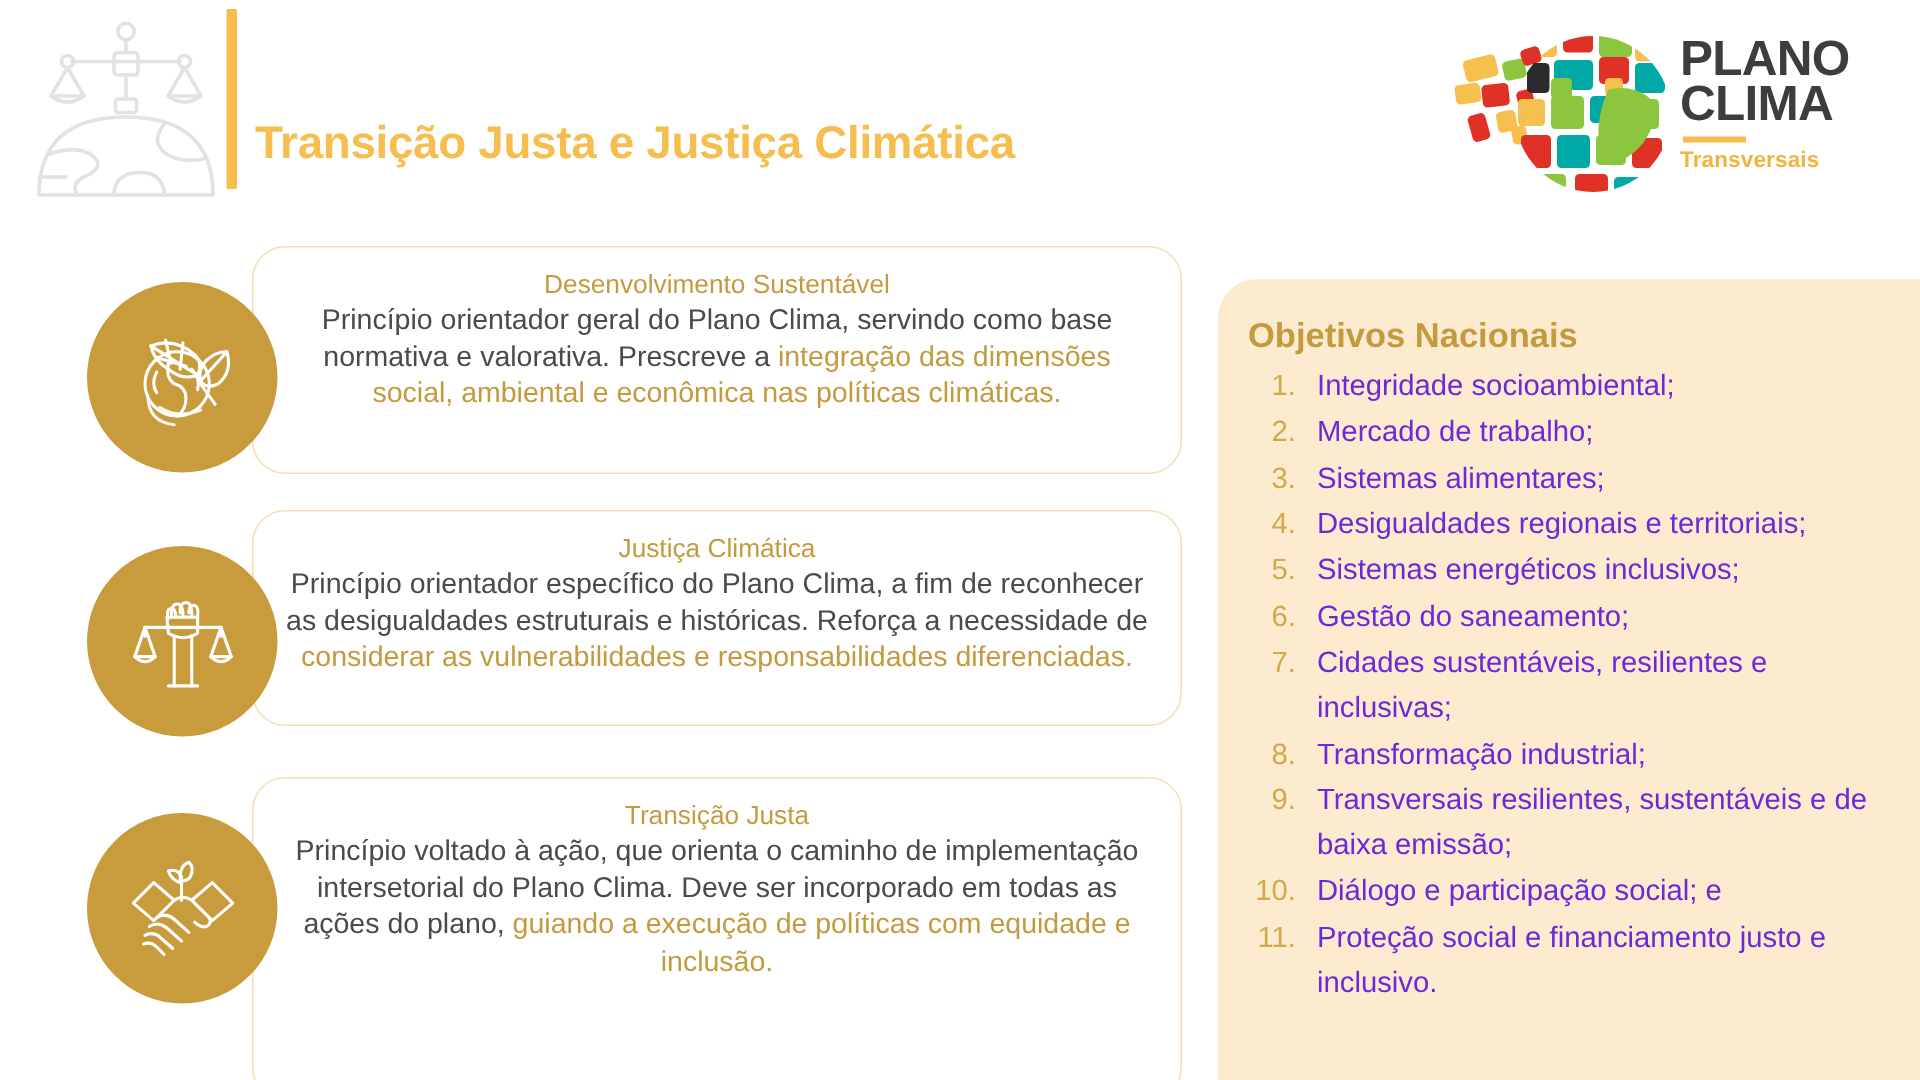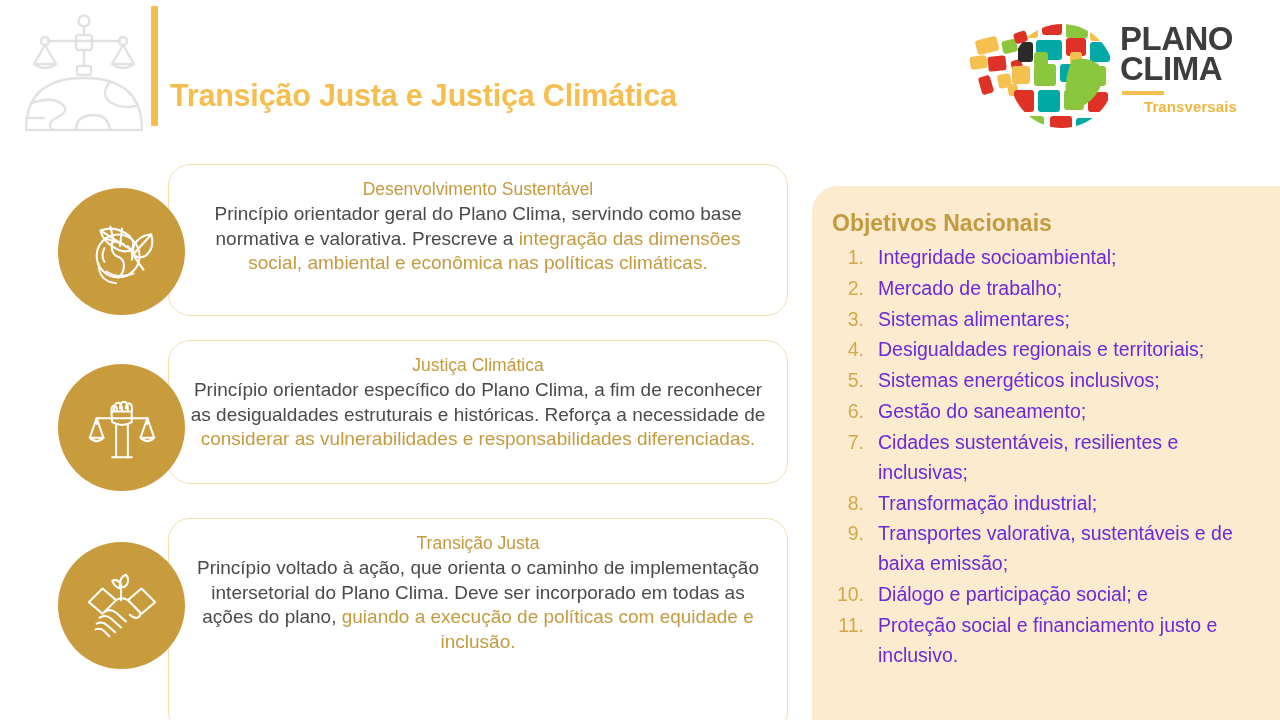--- a/index.html
+++ b/index.html
@@ -34,21 +34,21 @@
   }
 
   .logo { position: absolute; right: 12px; top: 8px; width: 320px; height: 130px; }
   .logo-globe { position: absolute; left: 20px; top: 8px; width: 148px; height: 120px; }
   .logo-text { position: absolute; left: 172px; top: 16px; width: 150px; }
   .logo-plano, .logo-clima {
     font-size: 33px; font-weight: bold; color: #3D3D3D;
     line-height: 0.92; letter-spacing: -0.5px;
   }
   .logo-underline { width: 42px; height: 4.5px; background: #F5BE4F; margin: 6px 0 3px 2px; }
-  .logo-sub { font-size: 15px; font-weight: bold; color: #F0B53F; letter-spacing: 0.1px; margin-left: 24px; }
+  .logo-sub { font-size: 15px; font-weight: bold; color: #F0B53F; letter-spacing: 0.1px; }
 
   
   .cards { position: absolute; left: 0; top: 150px; width: 800px; height: 560px; }
 
   .card { position: absolute; left: 58px; width: 730px; }
   .card-box {
     position: absolute; left: 110px; top: 0;
     width: 620px;
     background: #FFFFFF;
     border: 1.6px solid #F6DFAE;
@@ -305,21 +305,21 @@
       <li class="obj-item">
         <span class="obj-num">7.</span>
         <span class="obj-text">Cidades sustentáveis, resilientes e inclusivas;</span>
       </li>
       <li class="obj-item">
         <span class="obj-num">8.</span>
         <span class="obj-text">Transformação industrial;</span>
       </li>
       <li class="obj-item">
         <span class="obj-num">9.</span>
-        <span class="obj-text">Transportes valorativa, sustentáveis e de baixa emissão;</span>
+        <span class="obj-text">Transversais resilientes, sustentáveis e de baixa emissão;</span>
       </li>
       <li class="obj-item">
         <span class="obj-num">10.</span>
         <span class="obj-text">Diálogo e participação social; e</span>
       </li>
       <li class="obj-item">
         <span class="obj-num">11.</span>
         <span class="obj-text">Proteção social e financiamento justo e inclusivo.</span>
       </li>
     </ul>

